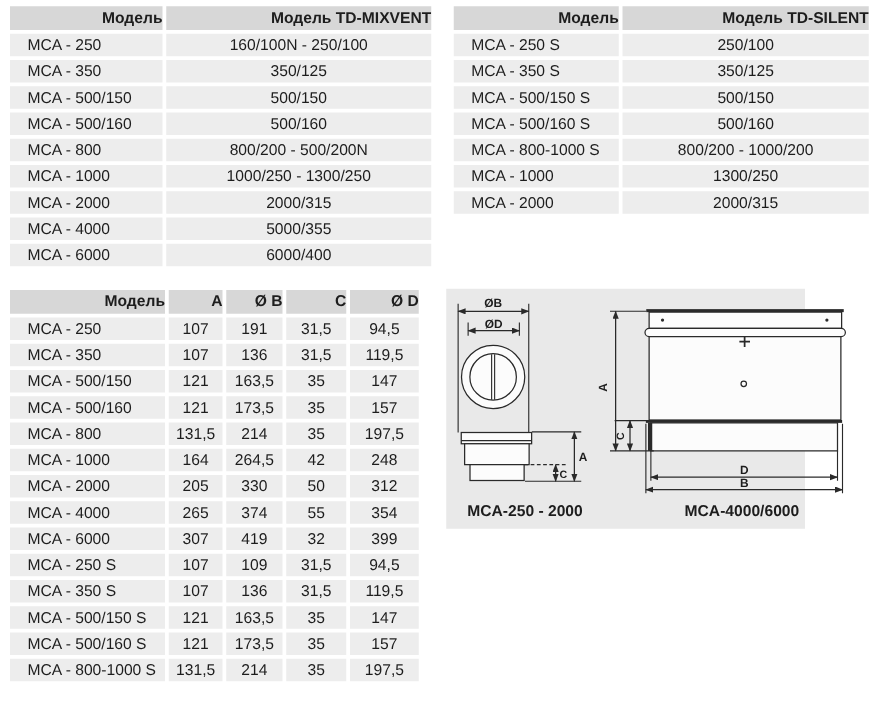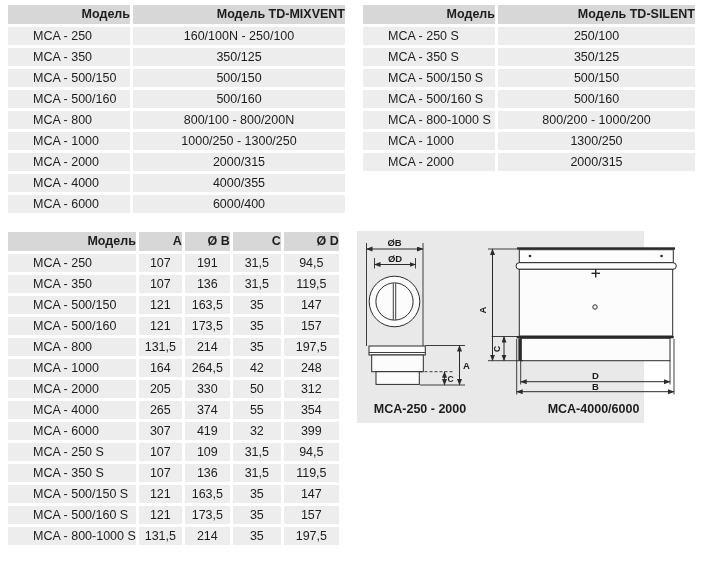--- a/index.html
+++ b/index.html
@@ -11,21 +11,21 @@
        font-family:"Liberation Sans",sans-serif;color:var(--txt);}
   #page{position:absolute;inset:0;}
 
   table.data-table{position:absolute;border-collapse:separate;border-spacing:3px;table-layout:fixed;}
   table.data-table th, table.data-table td{
     font-size:12.5px;line-height:1;overflow:hidden;white-space:nowrap;
     color:var(--txt);padding:0;
   }
   table.data-table th{background:var(--hdr-bg);font-weight:bold;height:19px;text-align:right;}
   table.data-table td{background:var(--row-bg);height:18px;}
-  table.data-table td.model{text-align:left;padding-left:25px;}
+  table.data-table td.model{text-align:left;padding-left:14px;}
   table.data-table td.val{text-align:center;}
 
   #t-mix{left:5px;top:2px;}
   #t-sil{left:360px;top:2px;}
   #t-dim{left:5px;top:229px;}
 
   #diagram{position:absolute;left:357px;top:231px;width:287px;height:192px;background:var(--panel-bg);}
   .ln{stroke:var(--dline);stroke-width:1;fill:none;}
   .thin{stroke-width:0.9;}
   .shape{fill:var(--dfill);stroke:var(--dline);stroke-width:1;}
@@ -64,33 +64,33 @@
         <tr>
           <td class="model">MCA - 500/150</td>
           <td class="val">500/150</td>
         </tr>
         <tr>
           <td class="model">MCA - 500/160</td>
           <td class="val">500/160</td>
         </tr>
         <tr>
           <td class="model">MCA - 800</td>
-          <td class="val">800/100 - 800/200N</td>
+          <td class="val">800/200 - 500/200N</td>
         </tr>
         <tr>
           <td class="model">MCA - 1000</td>
           <td class="val">1000/250 - 1300/250</td>
         </tr>
         <tr>
           <td class="model">MCA - 2000</td>
           <td class="val">2000/315</td>
         </tr>
         <tr>
           <td class="model">MCA - 4000</td>
-          <td class="val">4000/355</td>
+          <td class="val">5000/355</td>
         </tr>
         <tr>
           <td class="model">MCA - 6000</td>
           <td class="val">6000/400</td>
         </tr>
       </tbody>
     </table>
 
   <table id="t-sil" class="data-table" data-table="table_silent">
       <colgroup>

